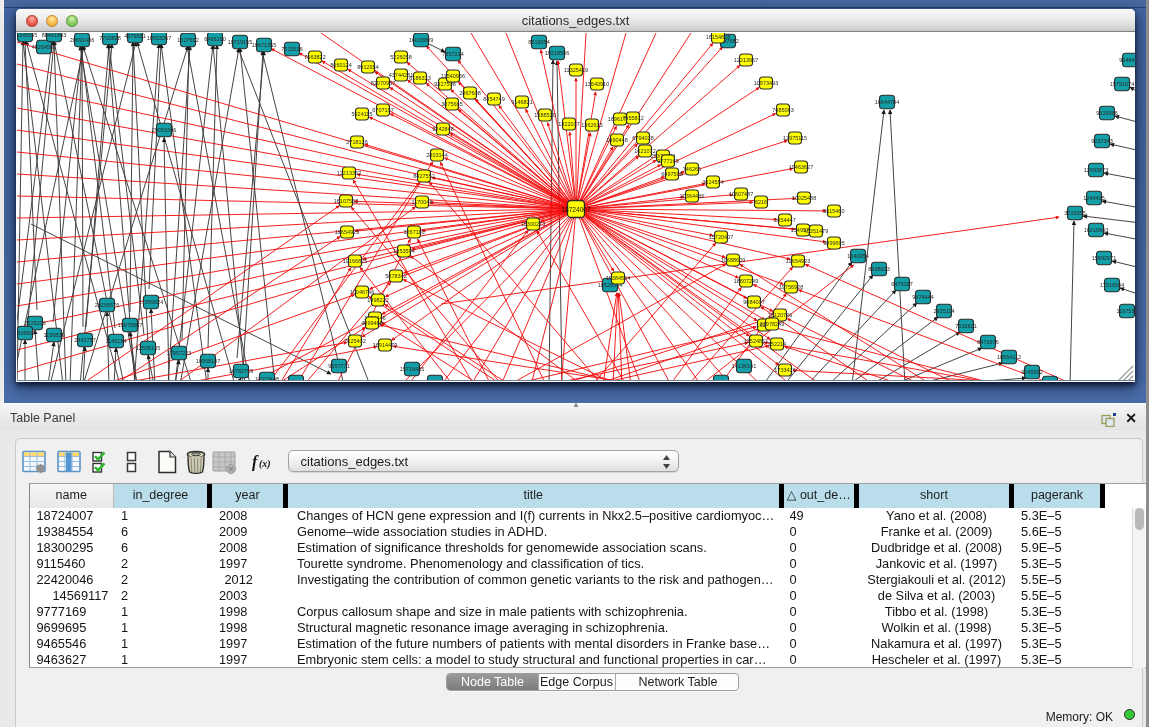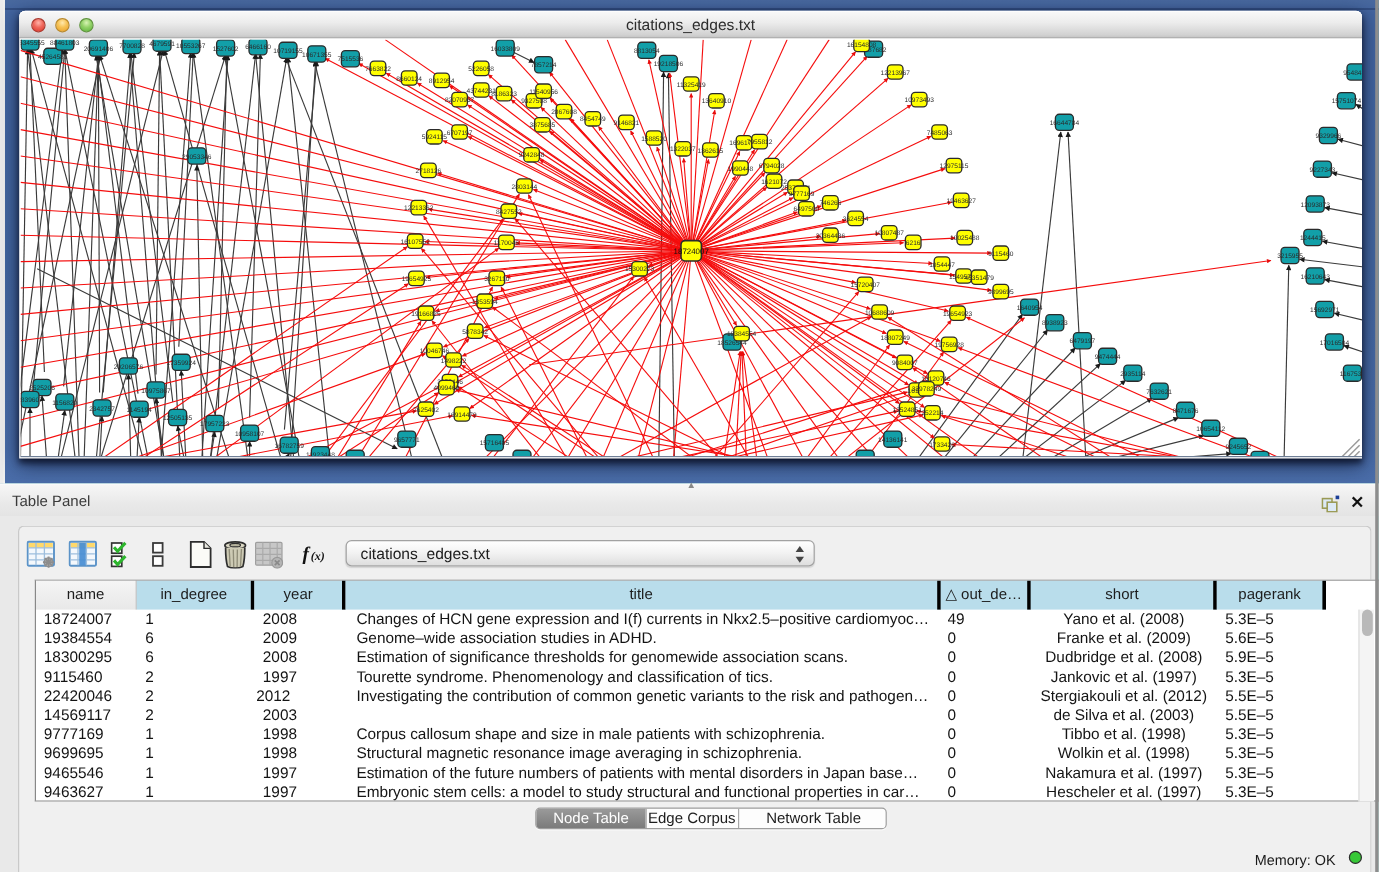--- a/index.html
+++ b/index.html
@@ -34,21 +34,21 @@
 .ticon { position:absolute; top:0; }
 #combo { position:absolute; left:271.5px; top:11px; width:391px; height:22px; border:1px solid #a2a2a2; border-radius:5px;
   background:linear-gradient(180deg,#ffffff,#f2f2f2 50%,#dedede); box-shadow:0 1px 1px rgba(0,0,0,.12);
   font-size:13px; color:#1c1c1c; line-height:21px; padding-left:12px; }
 #combo .stp { position:absolute; right:7px; top:3px; }
 
 .tbl { position:absolute; left:0.5px; top:44px; width:1120.5px; height:184.5px; background:#fff; border:1px solid #9d9d9d; border-left:1px solid #888;margin-left:12px; }
 .thead { position:absolute; left:0; top:0; width:100%; height:23.5px; }
 .hc { position:absolute; top:0; height:23.5px; font-size:12.5px; color:#1d1d1d; text-align:center; line-height:23px; }
 .hc.gray { background:linear-gradient(180deg,#f5f5f5,#e8e8e8); border-right:1px solid #b9b9b9; }
-.hc.blue { background:#b9ddeb; border-right:3px solid #000000;text-align:center; }
+.hc.blue { background:#b9ddeb; border-right:5px solid #000000;text-align:center; }
 .tbody { position:absolute; left:0; top:23.5px; width:100%; height:160px; overflow:hidden; }
 .tr { position:relative; width:100%; height:16px; }
 .td { position:absolute; top:0; font-size:12.8px; color:#141414; white-space:nowrap; overflow:hidden; line-height:16px; }
 .td.ctr { text-align:center; }
 .vsb { position:absolute; right:3px; top:23.5px; width:13px; height:160px; background:#f4f4f4; border-left:1px solid #dcdcdc; }
 .vsbthumb { position:absolute; left:1.5px; top:0px; width:9px; height:22px; background:#b9b9b9; border-radius:5px; }
 
 #segs { position:absolute; left:430px; top:234px; width:293px; height:18px; border:1px solid #9d9d9d; border-radius:4px;
   background:#fdfdfd; box-shadow:0 1px 0 rgba(255,255,255,.7); font-size:12.5px; }
 .seg { position:absolute; top:0; height:16px; line-height:16px; text-align:center; color:#1d1d1d; }
@@ -739,28 +739,28 @@
               <div class="td" style="left:91.5px;width:91px">2</div>
               <div class="td" style="left:189.5px;width:69px">1997</div>
               <div class="td" style="left:267.5px;width:486.5px">Tourette syndrome. Phenomenology and classification of tics.</div>
               <div class="td" style="left:760px;width:69.5px">0</div>
               <div class="td ctr" style="left:829.5px;width:155px">Jankovic et al. (1997)</div>
               <div class="td" style="left:991.5px;width:84px">5.3E–5</div>
             </div>
             <div class="tr">
               <div class="td" style="left:7px;width:77.5px">22420046</div>
               <div class="td" style="left:91.5px;width:91px">2</div>
-              <div class="td" style="left:184px;width:69px">2012</div>
+              <div class="td" style="left:195px;width:69px">2012</div>
               <div class="td" style="left:267.5px;width:486.5px">Investigating the contribution of common genetic variants to the risk and pathogen…</div>
               <div class="td" style="left:760px;width:69.5px">0</div>
               <div class="td ctr" style="left:829.5px;width:155px">Stergiakouli et al. (2012)</div>
               <div class="td" style="left:991.5px;width:84px">5.5E–5</div>
             </div>
             <div class="tr">
-              <div class="td" style="left:7px;width:77.5px">14569117</div>
+              <div class="td" style="left:23px;width:77.5px">14569117</div>
               <div class="td" style="left:91.5px;width:91px">2</div>
               <div class="td" style="left:189.5px;width:69px">2003</div>
               <div class="td" style="left:760px;width:69.5px">0</div>
               <div class="td ctr" style="left:829.5px;width:155px">de Silva et al. (2003)</div>
               <div class="td" style="left:991.5px;width:84px">5.5E–5</div>
             </div>
             <div class="tr">
               <div class="td" style="left:7px;width:77.5px">9777169</div>
               <div class="td" style="left:91.5px;width:91px">1</div>
               <div class="td" style="left:189.5px;width:69px">1998</div>
@@ -775,21 +775,21 @@
               <div class="td" style="left:189.5px;width:69px">1998</div>
               <div class="td" style="left:267.5px;width:486.5px">Structural magnetic resonance image averaging in schizophrenia.</div>
               <div class="td" style="left:760px;width:69.5px">0</div>
               <div class="td ctr" style="left:829.5px;width:155px">Wolkin et al. (1998)</div>
               <div class="td" style="left:991.5px;width:84px">5.3E–5</div>
             </div>
             <div class="tr">
               <div class="td" style="left:7px;width:77.5px">9465546</div>
               <div class="td" style="left:91.5px;width:91px">1</div>
               <div class="td" style="left:189.5px;width:69px">1997</div>
-              <div class="td" style="left:267.5px;width:486.5px">Estimation of the future numbers of patients with mental disorders in Japan base…</div>
+              <div class="td" style="left:267.5px;width:486.5px">Estimation of the future numbers of patients with mental disorders in Franke base…</div>
               <div class="td" style="left:760px;width:69.5px">0</div>
               <div class="td ctr" style="left:829.5px;width:155px">Nakamura et al. (1997)</div>
               <div class="td" style="left:991.5px;width:84px">5.3E–5</div>
             </div>
             <div class="tr">
               <div class="td" style="left:7px;width:77.5px">9463627</div>
               <div class="td" style="left:91.5px;width:91px">1</div>
               <div class="td" style="left:189.5px;width:69px">1997</div>
               <div class="td" style="left:267.5px;width:486.5px">Embryonic stem cells: a model to study structural and functional properties in car…</div>
               <div class="td" style="left:760px;width:69.5px">0</div>

